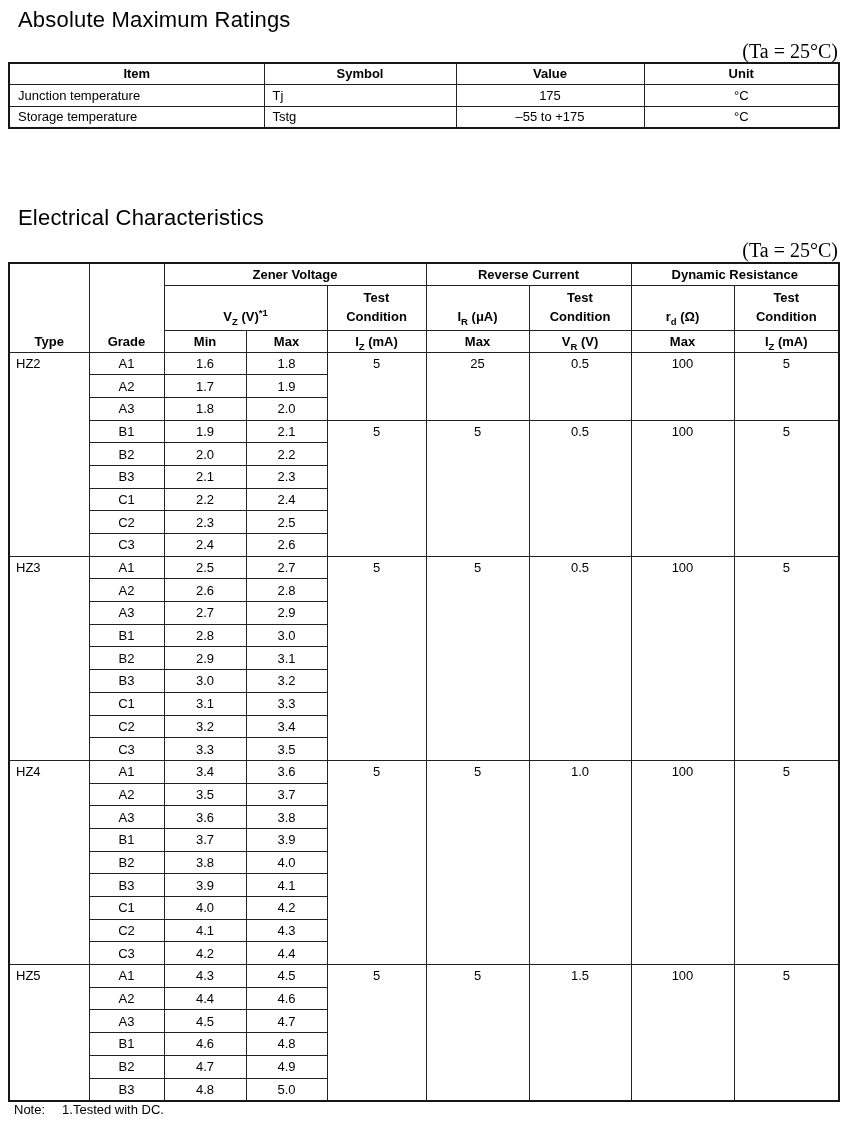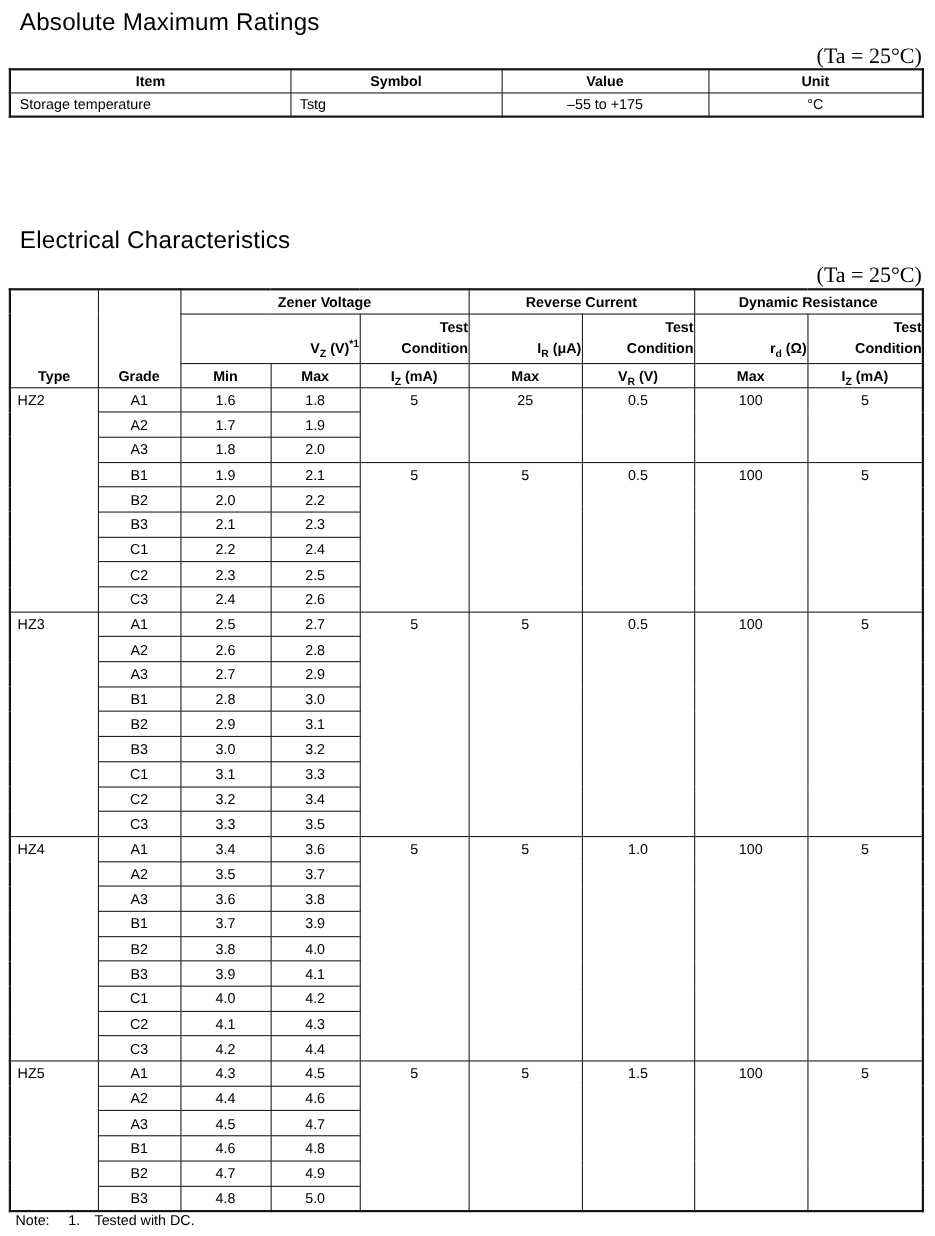--- a/index.html
+++ b/index.html
@@ -35,35 +35,35 @@
 
   
   #abs-table { top:62px; }
   #abs-table th { height:21px;margin-left:31px; }
   #abs-table td { height:22px; }
   #abs-table td.left { text-align:left; padding-left:8px; }
 
   
   #elec-table { top:262px; }
   #elec-table tr.h1 th { height:22px; }
-  #elec-table tr.h2 th { height:45px; vertical-align:bottom; padding-bottom:3px; line-height:1.45;text-align:right; }
+  #elec-table tr.h2 th { height:45px; vertical-align:bottom; padding-bottom:3px; line-height:1.45; }
   #elec-table tr.h3 th { height:22px; }
   #elec-table th.corner { vertical-align:bottom; padding-bottom:3px; }
   #elec-table tbody td { height:22.7px; }
   #elec-table td.type { text-align:left; padding-left:6px; vertical-align:top; padding-top:3px; }
   #elec-table td.cond { vertical-align:top; padding-top:3px; }
   sub { font-size:9.5px; line-height:0; }
   sup { font-size:9.5px; line-height:0; vertical-align:super; }
 
   #elec-note {
     position:absolute; left:14px; top:1102px;
     font-size:13px; white-space:nowrap;
   }
   #elec-note .gap1 { margin-left:17px; }
-  #elec-note .gap2 { margin-left:13px; }
+  #elec-note .gap2 { }
 </style>
 </head>
 <body>
 
 <div class="sec-title" id="abs-title">Absolute Maximum Ratings</div>
 <div class="ta-note" id="abs-ta">(Ta = 25°C)</div>
 
 <table id="abs-table">
   <colgroup>
     <col style="width:255px">
@@ -73,20 +73,26 @@
   </colgroup>
   <thead>
     <tr>
       <th>Item</th>
       <th>Symbol</th>
       <th>Value</th>
       <th>Unit</th>
     </tr>
   </thead>
   <tbody>
+    <tr>
+      <td class="left">Junction temperature</td>
+      <td class="left">Tj</td>
+      <td>175</td>
+      <td>°C</td>
+    </tr>
     <tr>
       <td class="left">Storage temperature</td>
       <td class="left">Tstg</td>
       <td>–55 to +175</td>
       <td>°C</td>
     </tr>
   </tbody>
 </table>
 
 <div class="sec-title" id="elec-title">Electrical Characteristics</div>

